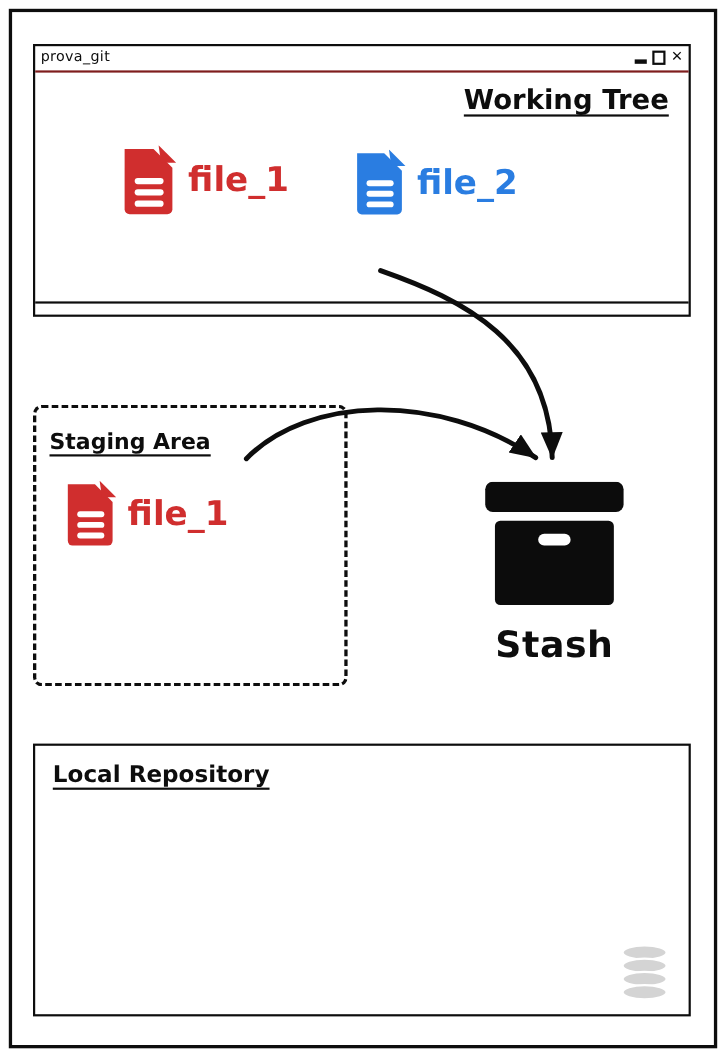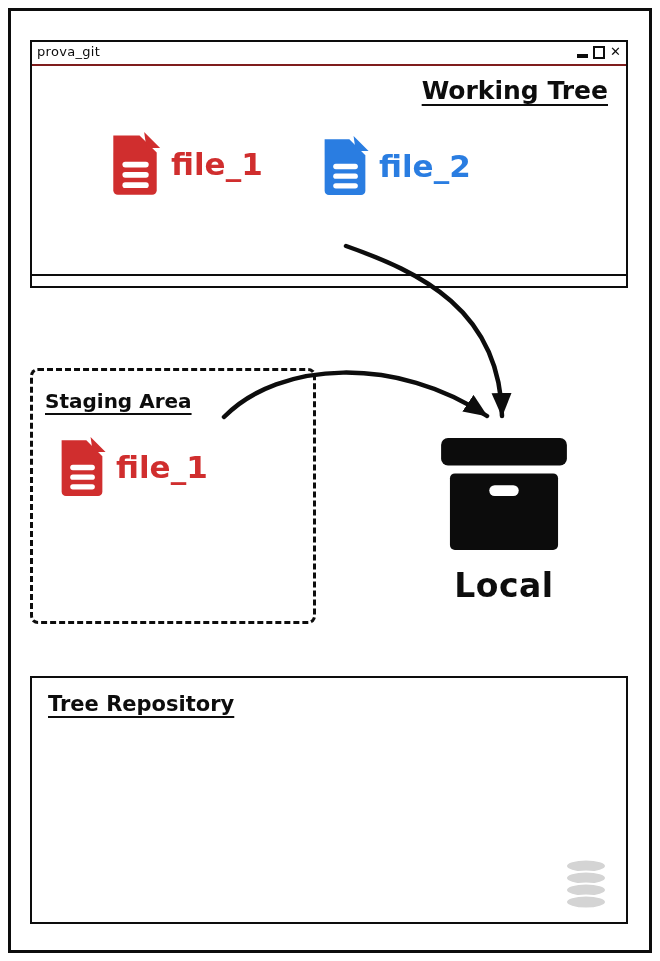--- a/index.html
+++ b/index.html
@@ -102,25 +102,25 @@
       <span class="file-label" style="color: rgb(208, 46, 46);">file_1</span>
     </div>
   </div>
 
   <div class="stash-wrap">
     <svg width="128" height="114" viewBox="0 0 130 116">
       <rect x="1" y="0" width="128" height="28" rx="7" fill="#0c0c0c"></rect>
       <rect x="10" y="36" width="110" height="78" rx="5" fill="#0c0c0c"></rect>
       <rect x="50" y="48" width="30" height="11" rx="5.5" fill="#ffffff"></rect>
     </svg>
-    <div class="stash-label">Local</div>
+    <div class="stash-label">Stash</div>
   </div>
 
   <div class="repo">
-    <div class="repo-label underlined">Tree Repository</div>
+    <div class="repo-label underlined">Local Repository</div>
     <svg class="db-icon" width="44" height="52" viewBox="0 0 44 52">
       <ellipse cx="22" cy="8" rx="20" ry="6.5" fill="#d4d4d4" stroke="#ffffff" stroke-width="2"></ellipse>
       <ellipse cx="22" cy="20" rx="20" ry="6.5" fill="#d4d4d4" stroke="#ffffff" stroke-width="2"></ellipse>
       <ellipse cx="22" cy="32" rx="20" ry="6.5" fill="#d4d4d4" stroke="#ffffff" stroke-width="2"></ellipse>
       <ellipse cx="22" cy="44" rx="20" ry="6.5" fill="#d4d4d4" stroke="#ffffff" stroke-width="2"></ellipse>
     </svg>
   </div>
 
   <svg class="arrows" viewBox="0 0 660 961">
     <defs>

